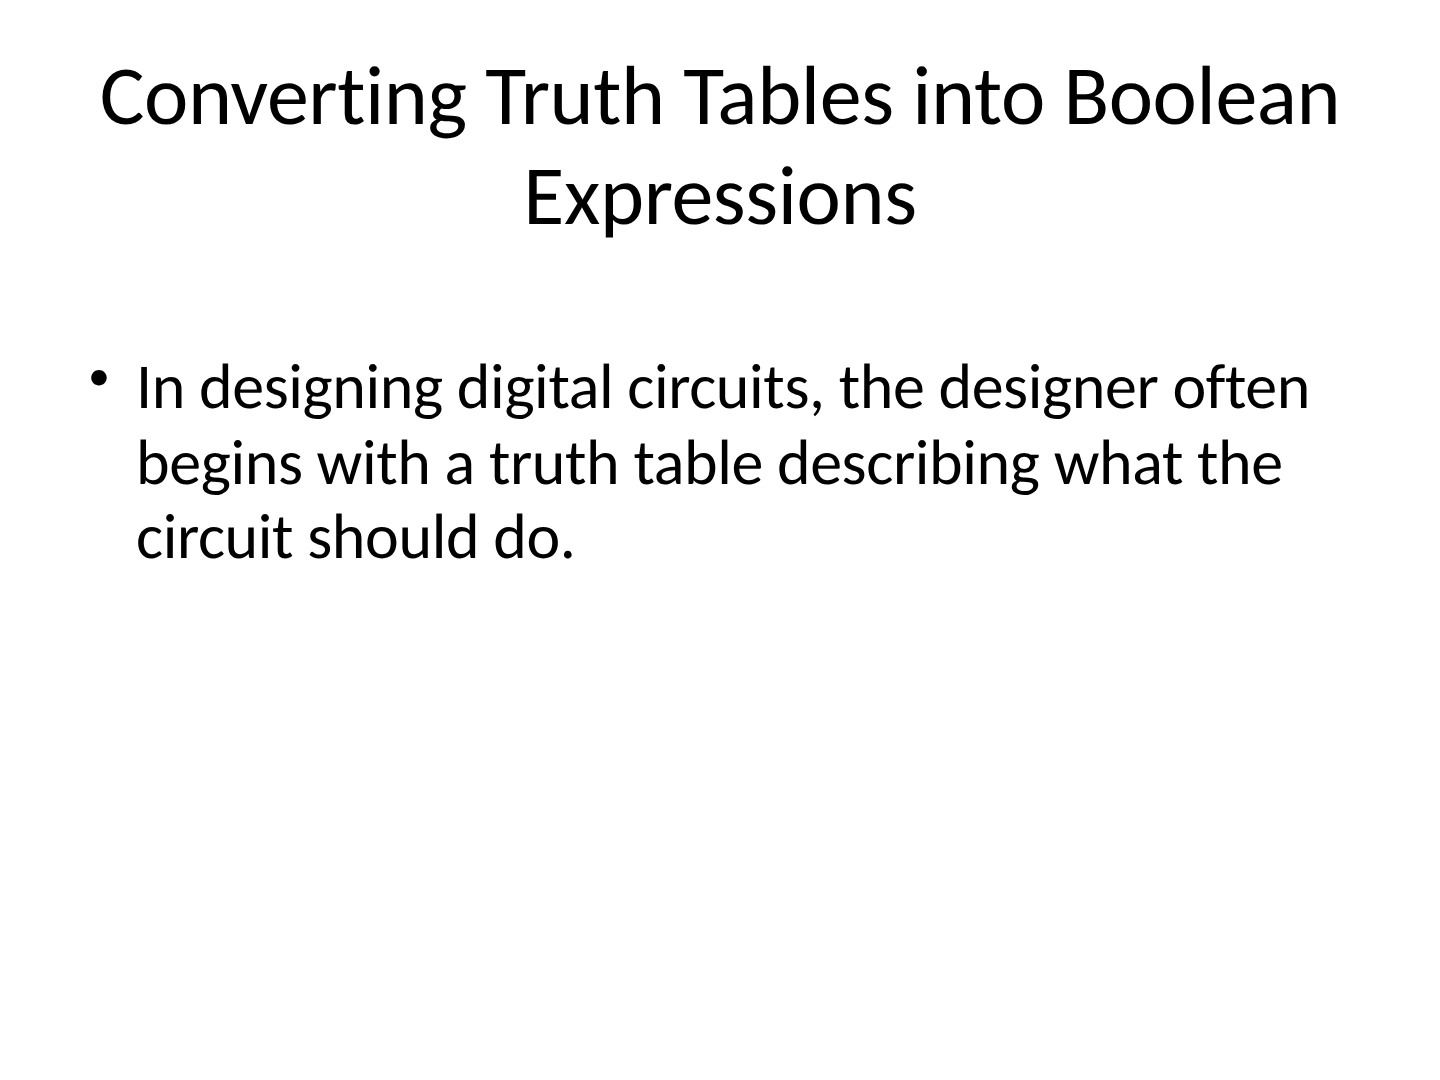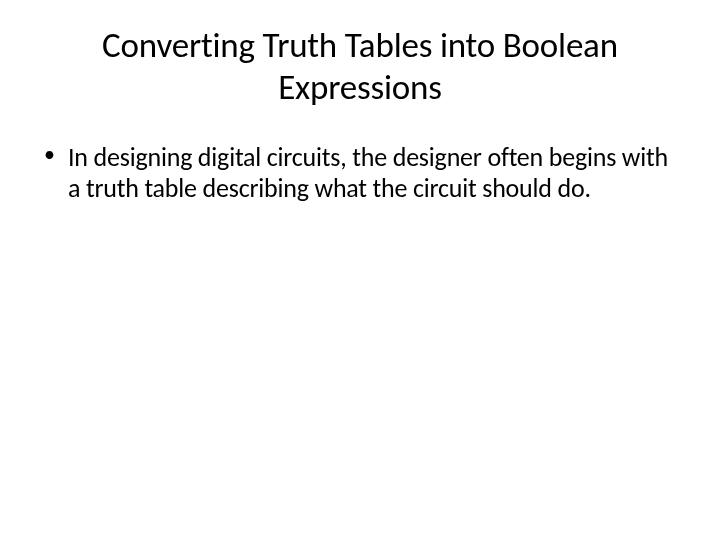--- a/index.html
+++ b/index.html
@@ -5,34 +5,34 @@
     * { margin: 0; padding: 0; box-sizing: border-box; }
     body {
       width: 720px;
       height: 540px;
       background: #ffffff;
       font-family: Calibri, "Segoe UI", Arial, sans-serif;
       color: #000;
       padding: 24px 38px 0 38px;
     }
     .title {
-      font-size: 35px;
+      font-size: 42px;
       font-weight: 400;
       text-align: center;
       line-height: 1.2;
-      margin-bottom: 34px;
+      margin-bottom: 50px;
       letter-spacing: -0.2px;
     }
     .bullets {
       list-style: none;
       padding-left: 0;
     }
     .bullets li {
       position: relative;
-      font-size: 26px;
+      font-size: 32px;
       line-height: 1.18;
       padding-left: 30px;
       margin-bottom: 4px;
       letter-spacing: -0.2px;
     }
     .bullets li::before {
       content: "•";
       position: absolute;
       left: 6px;
       top: 0;

